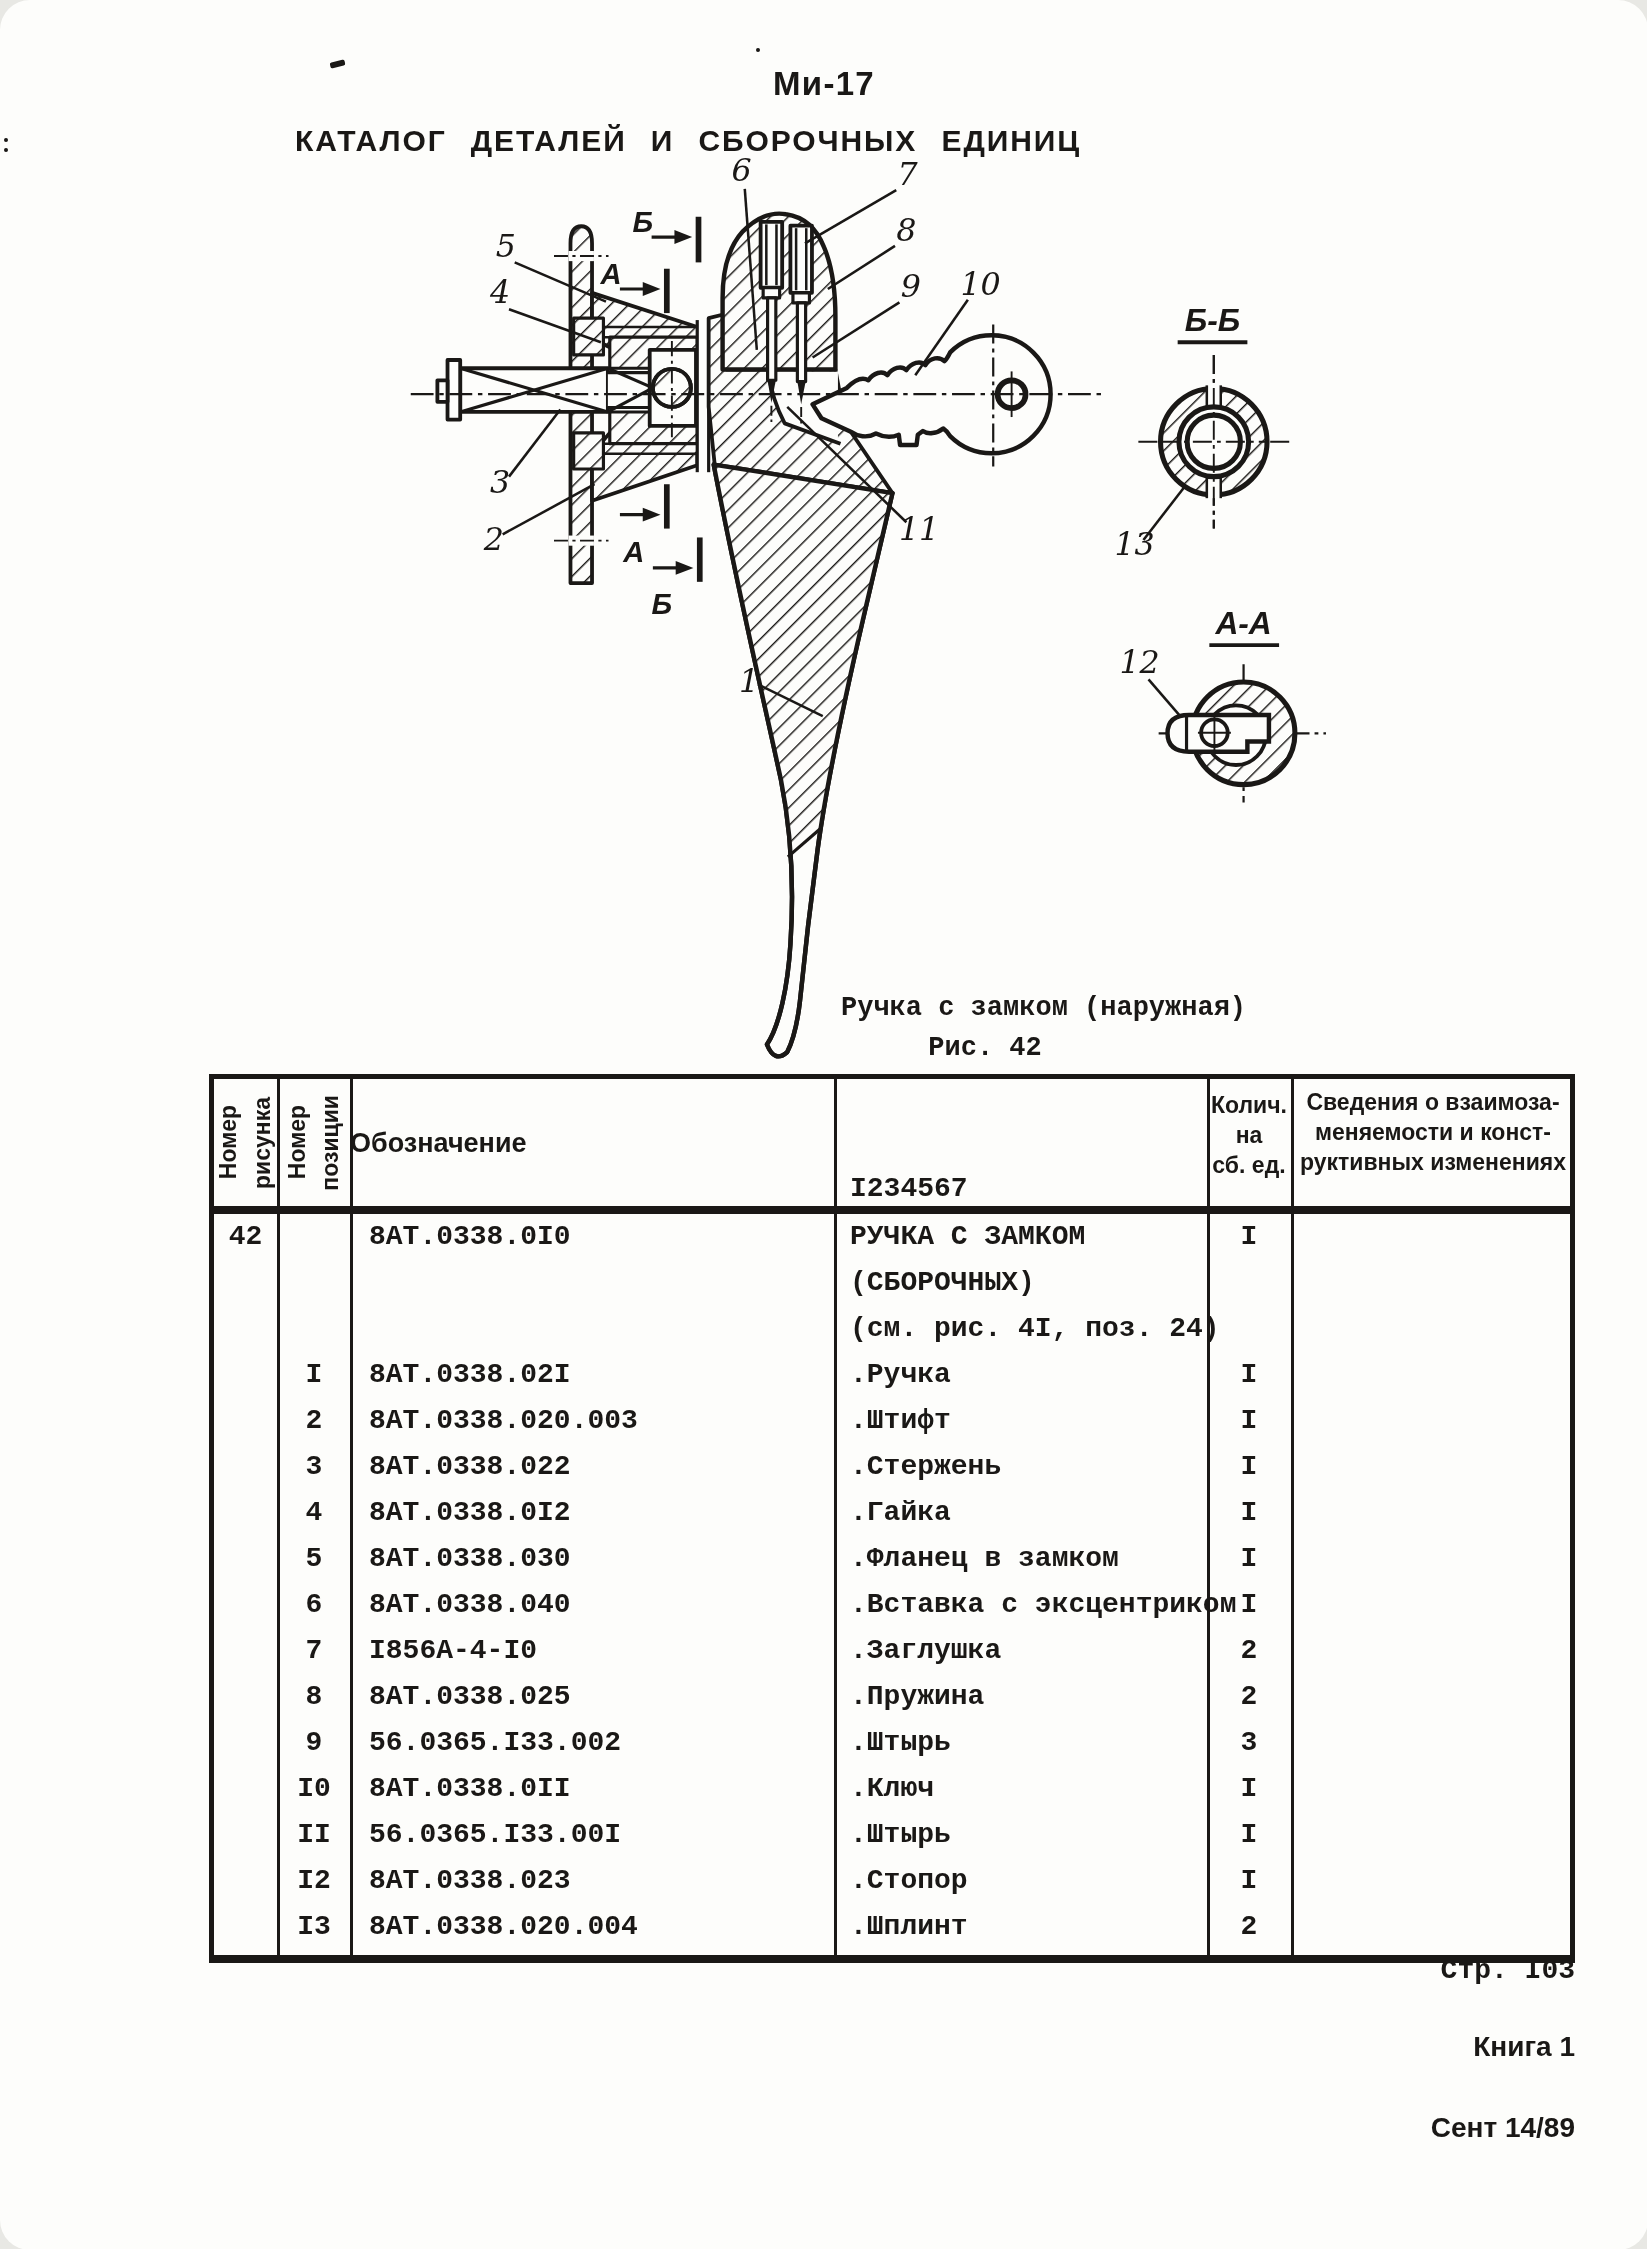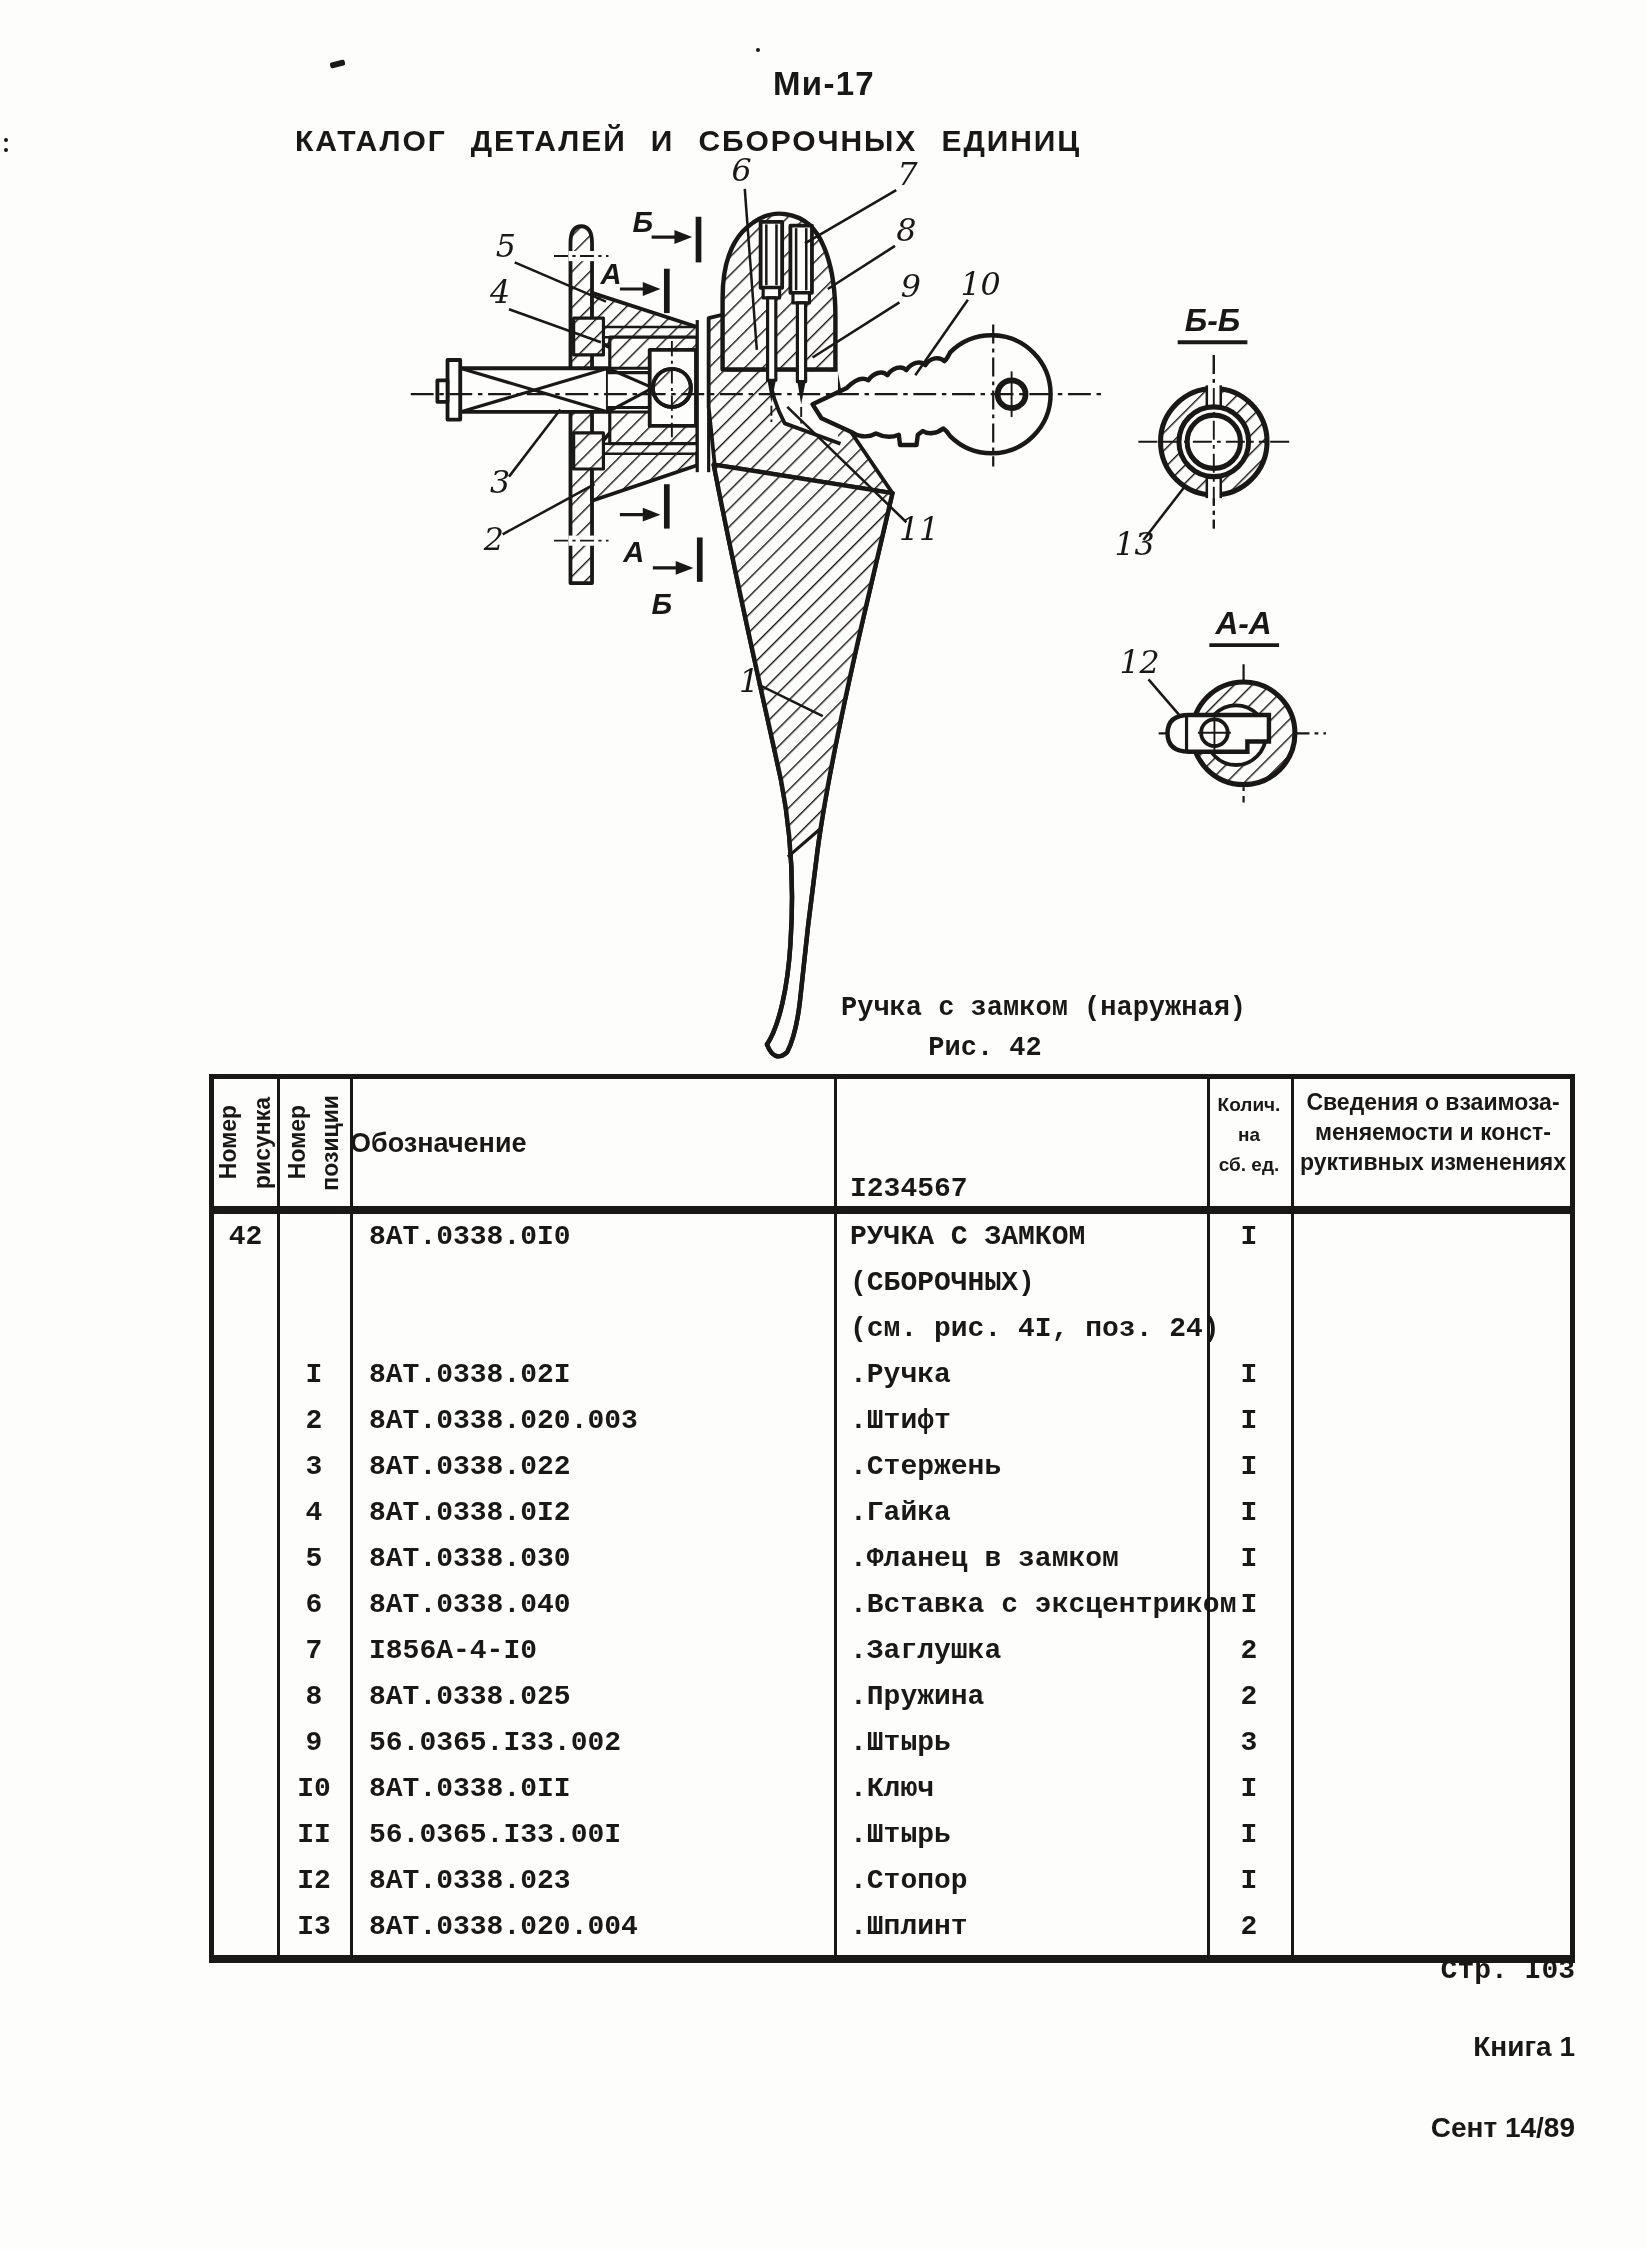--- a/index.html
+++ b/index.html
@@ -1,17 +1,17 @@
 <!DOCTYPE html>
 <html style="font-size:10px"><head>
 <meta charset="utf-8">
 <style>
   html,body{margin:0;padding:0;background:#e8e8e4;}
   .page{position:relative;width:1648px;height:2250px;background:#fdfdfb;overflow:hidden;
-        font-family:"Liberation Sans",sans-serif;color:#1a1816;}
+        font-family:"Liberation Sans",sans-serif;color:#1a1816;border-radius:30px;}
   .abs{position:absolute;}
   
   .model{top:65px;left:0;width:1648px;text-align:center;font-size:33px;font-weight:bold;
          letter-spacing:1.3px;font-family:"Liberation Sans",sans-serif;}
   .title{top:124px;left:0;width:1376px;text-align:center;font-size:30px;font-weight:bold;
          letter-spacing:1.9px;word-spacing:14px;}
   
   .cap1{top:993px;left:810px;width:393px;text-align:center;font-size:27px;font-weight:bold;
         font-family:"Liberation Mono",monospace;white-space:nowrap;margin-left:31px;}
   .cap2{top:1033px;left:890px;width:190px;text-align:center;font-size:27px;font-weight:bold;
@@ -19,21 +19,21 @@
   
   .ptable{top:1074px;left:209px;width:1366px;height:889px;border:5px solid #1a1816;
           border-bottom-width:8.2px;box-sizing:border-box;}
   .vdiv{position:absolute;top:0;bottom:0;width:3.2px;background:#1a1816;}
   .hdrline{position:absolute;left:0;right:0;top:127px;height:8.2px;background:#1a1816;}
   .hcell{position:absolute;font-weight:bold;}
   .rotcell{display:flex;justify-content:center;align-items:center;gap:6.3px;top:0;height:127px;}
   .vert{writing-mode:vertical-rl;transform:rotate(180deg);font-size:23px;font-weight:bold;white-space:nowrap;}
   .hname{top:5px;left:620px;width:373px;text-align:center;font-size:25px;line-height:30px;}
   .hdesig{top:49px;left:136px;width:484px;text-align:left;font-size:27px;}
-  .hqty{top:11.4px;left:993px;width:84px;text-align:center;font-size:19px;line-height:30px;}
+  .hqty{top:11.4px;left:993px;width:84px;text-align:center;font-size:23px;line-height:30px;}
   .hinfo{top:7.6px;left:1077px;width:284px;text-align:center;font-size:23px;line-height:30px;}
   .hcode{top:94px;left:636px;font-family:"Liberation Mono",monospace;font-size:28px;font-weight:bold;}
   .tbody{position:absolute;top:135px;left:0;right:0;}
   .trow{position:relative;height:46px;font-family:"Liberation Mono",monospace;
         font-size:28px;font-weight:bold;line-height:46px;white-space:nowrap;}
   .trow span{position:absolute;top:0;}
   .cell-fig{left:0;width:63px;text-align:center;}
   .cell-pos{left:63px;width:74px;text-align:center;}
   .cell-code{left:155px;}
   .cell-name{left:636px;}

